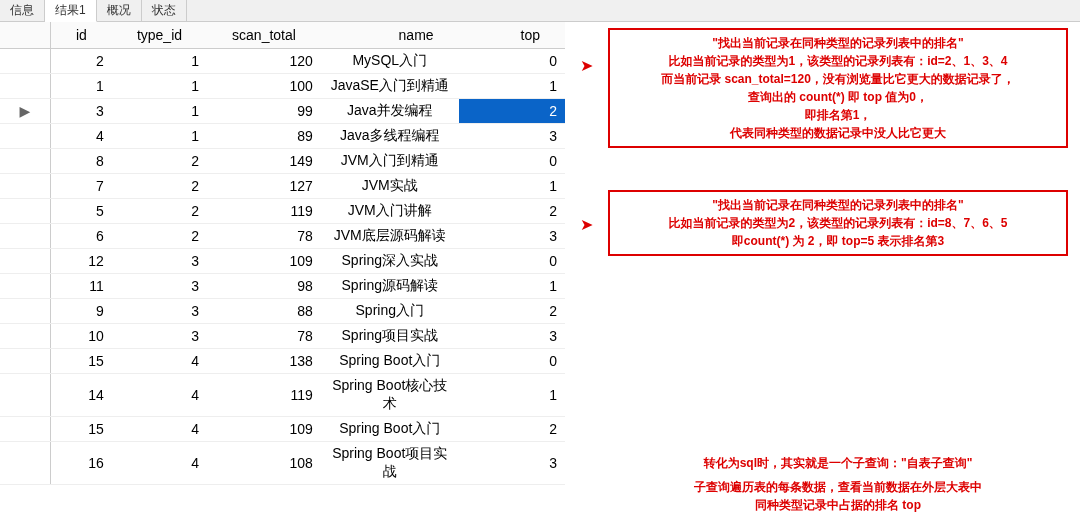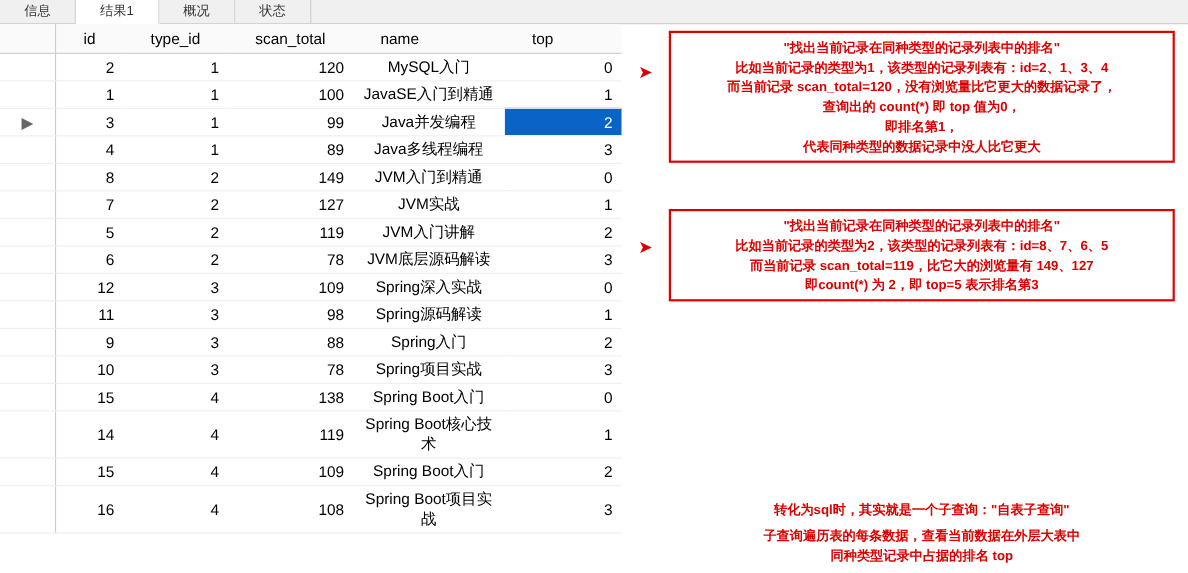--- a/index.html
+++ b/index.html
@@ -1,23 +1,23 @@
 <!DOCTYPE html>
 <html><head>
 <meta charset="utf-8">
 <style>
 * { box-sizing: border-box; margin: 0; padding: 0; }
 body { font-family: "Microsoft YaHei", Arial, sans-serif; font-size: 13px; background: #fff; width: 1080px; height: 521px; position: relative; overflow: hidden; }
 
 .tabs { display: flex; border-bottom: 1px solid #ccc; background: #f0f0f0; height: 22px; }
-.tab { padding: 2px 22px; font-size: 12px; border-right: 1px solid #ccc; background: #f0f0f0; color: #333; cursor: pointer; }
+.tab { padding: 2px 10px; font-size: 12px; border-right: 1px solid #ccc; background: #f0f0f0; color: #333; cursor: pointer; }
 .tab.active { background: #fff; border-bottom: 1px solid #fff; margin-bottom: -1px; text-align: center; }
 
 .grid { border-collapse: collapse; width: 565px; }
-.grid th { text-align: left; font-weight: normal; padding: 4px 25px; border-bottom: 1px solid #ccc; background: #fafafa; color: #000; font-size: 14px; height: 26px; }
+.grid th { text-align: right; font-weight: normal; padding: 4px 25px; border-bottom: 1px solid #ccc; background: #fafafa; color: #000; font-size: 14px; height: 26px; }
 .grid td { padding: 3px 8px; border-bottom: 1px solid #eee; font-size: 14px; height: 25px; background: #fff; }
 .grid tr.selected td { background: #fff; }
 .grid tr.selected td.sel-cell { background: #0a64c8; color: #fff; }
 
 .col-id { width: 40px; text-align: right; }
 .col-type { width: 74px; text-align: right; }
 .col-scan { width: 100px; text-align: right; }
 .col-name { width: 200px; text-align: center; padding-left: 4px; }
 .col-top { width: 150px; text-align: right; }
 
@@ -192,21 +192,20 @@
   <div>而当前记录 scan_total=120，没有浏览量比它更大的数据记录了，</div>
   <div>查询出的 count(*) 即 top 值为0，</div>
   <div>即排名第1，</div>
   <div>代表同种类型的数据记录中没人比它更大</div>
 </div>
 
 <div class="arrow arrow2">➤</div>
 <div class="note-box note2">
   <div>"找出当前记录在同种类型的记录列表中的排名"</div>
   <div>比如当前记录的类型为2，该类型的记录列表有：id=8、7、6、5</div>
-  <div>而当前记录 scan_total=119，比它大的浏览量有 149、127</div>
   <div>即count(*) 为 2，即 top=5 表示排名第3</div>
 </div>
 
 <div class="note-box note3">
   <div>转化为sql时，其实就是一个子查询："自表子查询"</div>
   <div style="height:6px"></div>
   <div>子查询遍历表的每条数据，查看当前数据在外层大表中</div>
   <div>同种类型记录中占据的排名 top</div>
   <div style="height:6px"></div>
   <div>有了排名之后，就需要再嵌套一个外层找出排名前N的记录</div>

